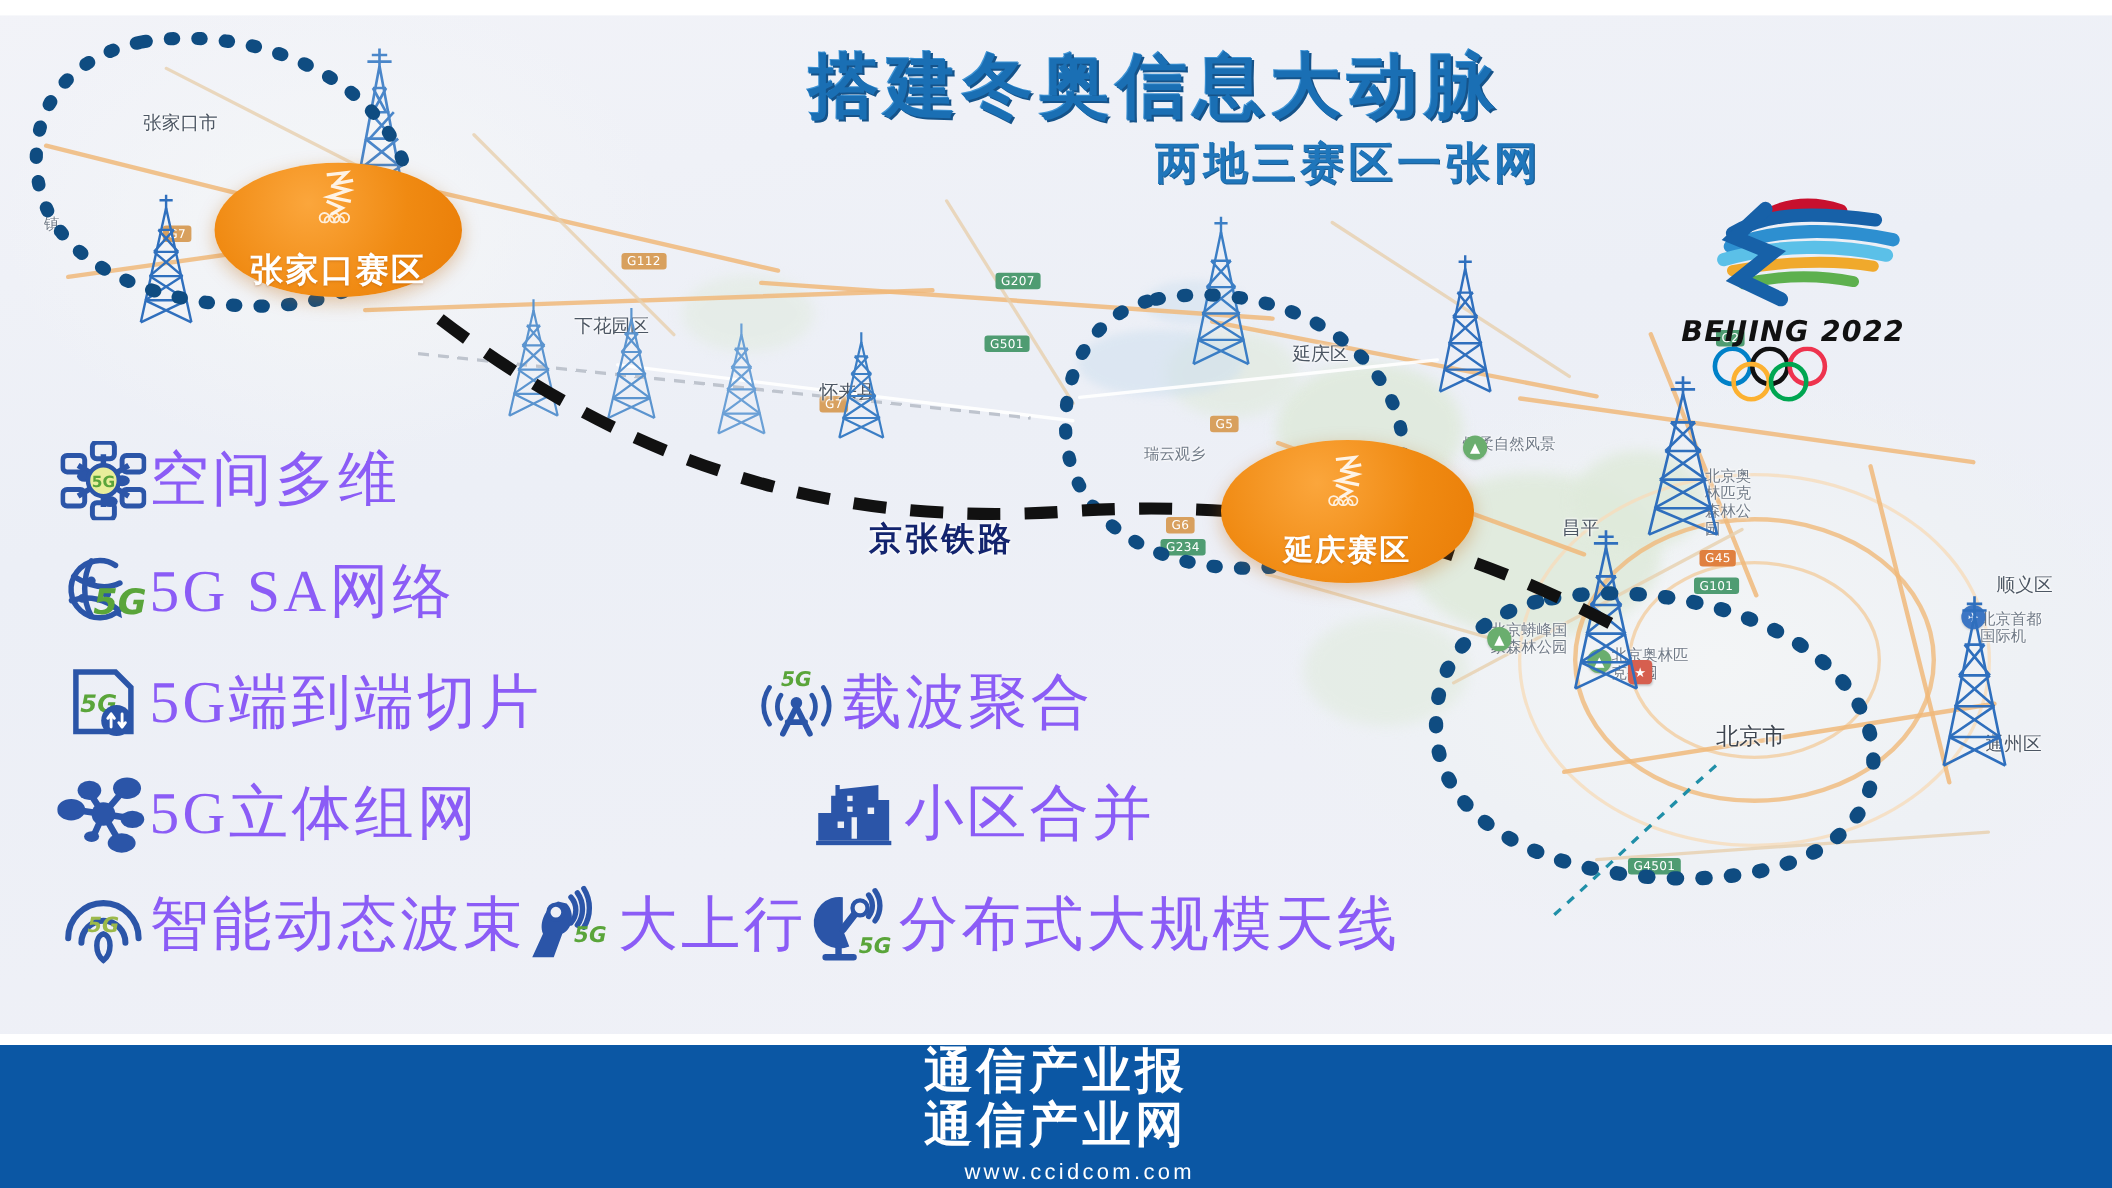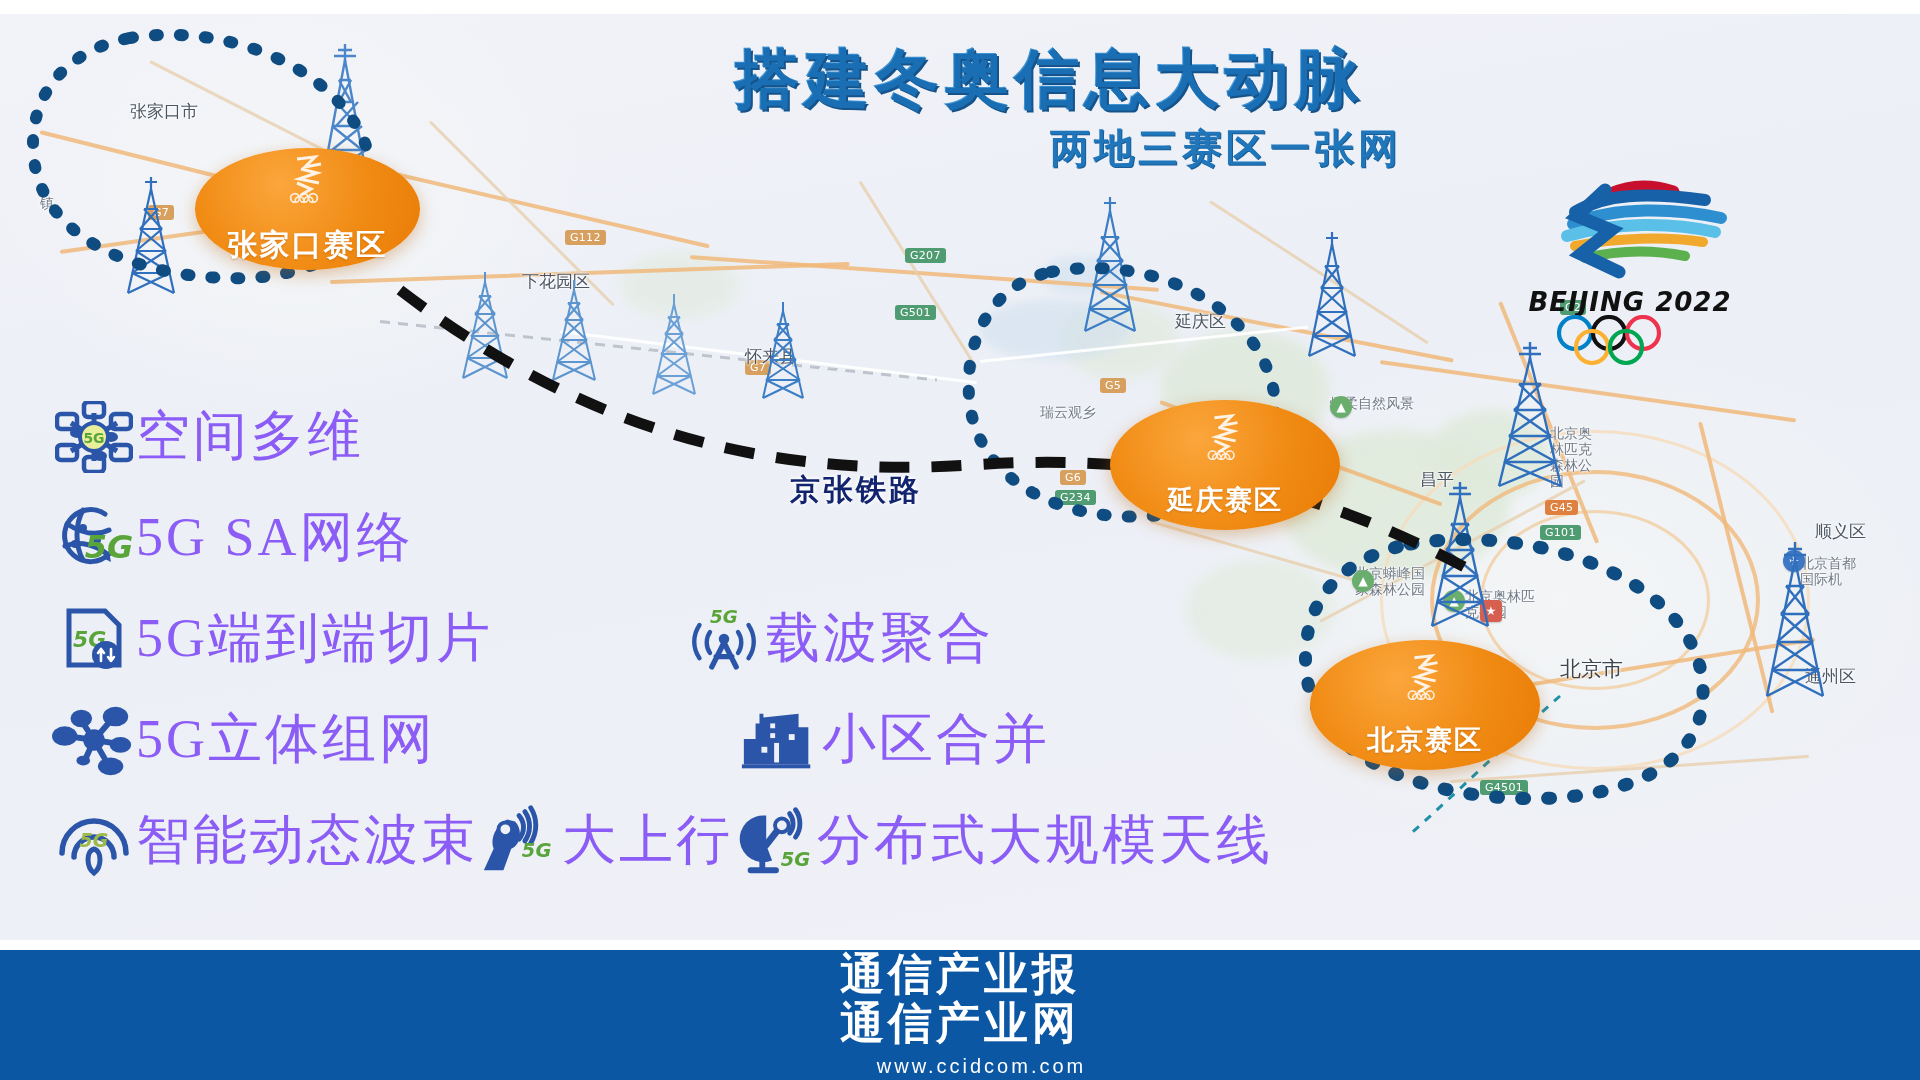--- a/index.html
+++ b/index.html
@@ -166,21 +166,21 @@
     <div class="hwy" style="left:745px;top:360px;">G7</div>
     <div class="hwy" style="left:1100px;top:378px;">G5</div>
     <div class="hwy" style="left:1060px;top:470px;">G6</div>
     <div class="hwy grn" style="left:1055px;top:490px;">G234</div>
     <div class="hwy shield" style="left:1545px;top:500px;">G45</div>
     <div class="hwy grn" style="left:1540px;top:525px;">G101</div>
     <div class="hwy grn" style="left:1480px;top:780px;">G4501</div>
     <div class="hwy grn" style="left:1560px;top:300px;">G2</div>
 
     <div class="mlabel" style="left:130px;top:100px;">张家口市</div>
-    <div class="mlabel" style="left:522px;top:270px;">下花园区</div>
+    <div class="mlabel" style="left:522px;top:285px;">下花园区</div>
     <div class="mlabel" style="left:745px;top:345px;">怀来县</div>
     <div class="mlabel" style="left:1175px;top:310px;">延庆区</div>
     <div class="mlabel" style="left:1420px;top:468px;">昌平</div>
     <div class="mlabel big" style="left:1560px;top:655px;">北京市</div>
     <div class="mlabel" style="left:1805px;top:665px;">通州区</div>
     <div class="mlabel" style="left:1815px;top:520px;">顺义区</div>
     <div class="mlabel sm" style="left:1800px;top:555px;width:60px;white-space:normal;line-height:1.15;">北京首都国际机</div>
     <div class="mlabel sm" style="left:1465px;top:588px;width:70px;white-space:normal;line-height:1.15;">北京奥林匹克公园</div>
     <div class="mlabel sm" style="left:1355px;top:565px;width:80px;white-space:normal;line-height:1.15;">北京蟒峰国家森林公园</div>
     <div class="mlabel sm" style="left:1550px;top:425px;width:46px;white-space:normal;line-height:1.15;">北京奥林匹克森林公园</div>
@@ -358,37 +358,20 @@
         <circle cx="18" cy="45" r="4.4"></circle>
           <circle cx="27" cy="45" r="4.4"></circle>
         <circle cx="36" cy="45" r="4.4"></circle>
           <circle cx="22.5" cy="48" r="4.4"></circle>
         <circle cx="31.5" cy="48" r="4.4"></circle>
       </g>
     </svg>
     <div class="vname">延庆赛区</div>
   </div>
 
-  <div class="venue small" style="left:1310px;top:640px;width:230px;height:130px;">
-    <svg class="emblem" width="60" height="48" viewBox="0 0 62 50">
-      <g stroke="#ffffff" stroke-width="3" fill="none" opacity=".95">
-        <path d="M20 6 L38 4 L28 14 L44 11"></path>
-        <path d="M24 16 L40 20 L22 26 L42 30"></path>
-        <path d="M20 30 L34 36 L24 42"></path>
-      </g>
-      <g stroke="#ffffff" stroke-width="1.7" fill="none" opacity=".9">
-        <circle cx="18" cy="45" r="4.4"></circle>
-          <circle cx="27" cy="45" r="4.4"></circle>
-        <circle cx="36" cy="45" r="4.4"></circle>
-          <circle cx="22.5" cy="48" r="4.4"></circle>
-        <circle cx="31.5" cy="48" r="4.4"></circle>
-      </g>
-    </svg>
-    <div class="vname">北京赛区</div>
-  </div>
 
   <div class="title-wrap">
     <div class="title-main">搭建冬奥信息大动脉</div>
     <div class="title-sub">两地三赛区一张网</div>
   </div>
 
   <div class="bj-logo">
     <svg width="230" height="105" viewBox="0 0 230 105">
       <g fill="none" stroke-linecap="round">
         <path d="M96 18 C 118 8, 140 10, 158 16" stroke="#c8102e" stroke-width="13"></path>

